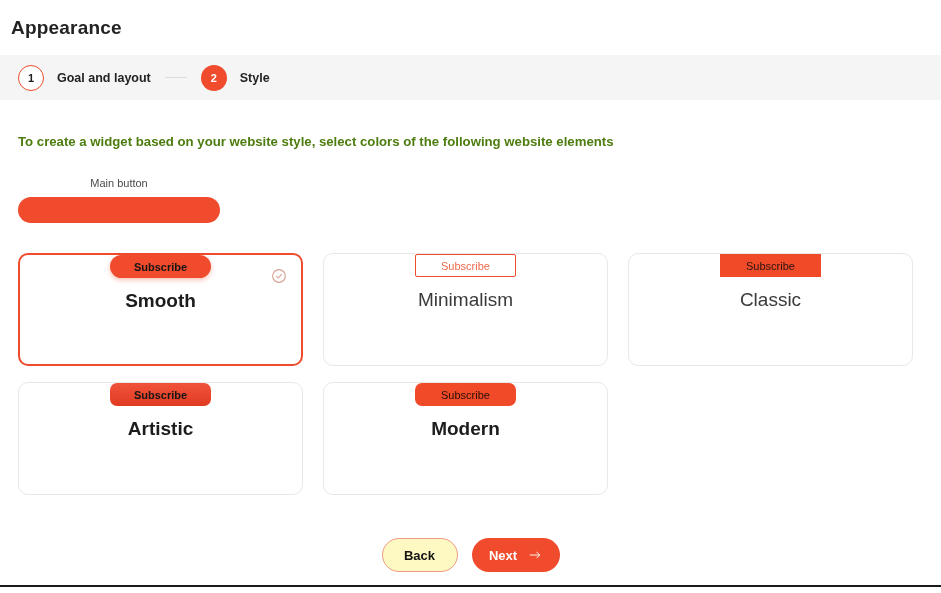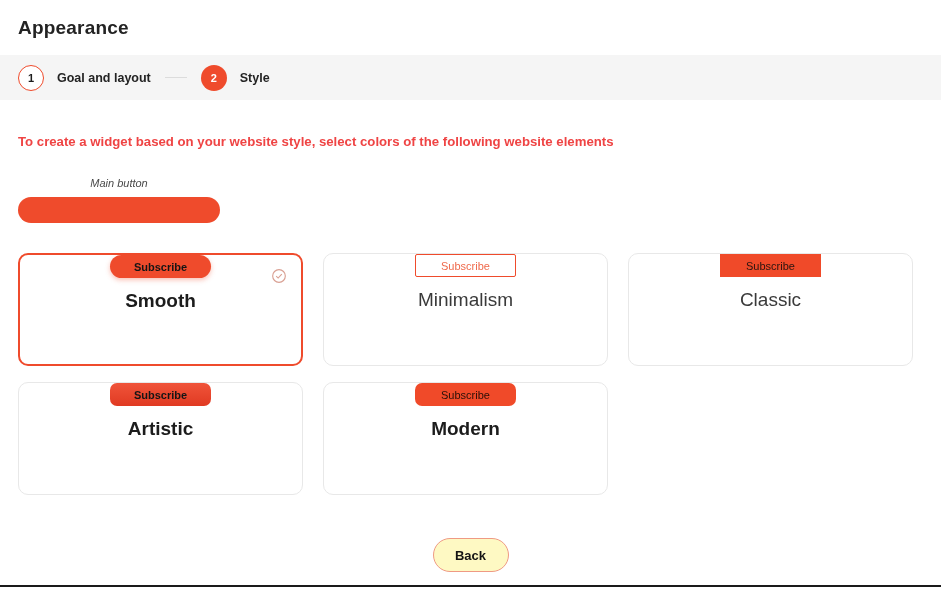--- a/index.html
+++ b/index.html
@@ -14,21 +14,21 @@
     color: #1c1c1c;
     overflow: hidden;
     position: relative;
   }
 
   
   .page-header {
     height: 55px;
     display: flex;
     align-items: center;
-    padding-left: 18px;
+    padding-left: 11px;
     box-sizing: border-box;
     background: #ffffff;
   }
   .page-title {
     font-size: 19px;
     font-weight: bold;
     letter-spacing: 0.2px;
     color: #232323;
   }
 
@@ -77,35 +77,34 @@
     height: 1.5px;
     background: #dcdcdc;
     margin: 0 14px;
   }
 
   
   .instruction {
     margin: 34px 0 0 18px;
     font-size: 13.2px;
     font-weight: bold;
-    color: #ef4444;
+    color: #4d7c0f;
   }
 
   
   .swatch-row {
     display: flex;
     margin: 28px 0 0 18px;
   }
   .swatch-group {
     width: 202px;
     margin-right: 100px;
     display: flex;
     flex-direction: column;
     align-items: center;
-    font-style: italic;
   }
   .swatch-label {
     font-size: 11px;
     color: #4a4a4a;
     margin-bottom: 8px;
   }
   .swatch {
     width: 202px;
     height: 26px;
     border-radius: 13px;
@@ -310,15 +309,24 @@
 
   <div class="style-card">
     <div class="pv pv-modern">Subscribe</div>
     <div class="card-label bold">Modern</div>
   </div>
 
 </div>
 
 <div class="footer">
   <div class="btn-back">Back</div>
+  <div class="btn-next">
+    <span>Next</span>
+    <span class="arrow-icon">
+      <svg viewBox="0 0 24 20" width="14" height="12" fill="none" stroke="currentColor" stroke-width="1.6">
+        <line x1="3" y1="10" x2="20" y2="10"></line>
+        <polyline points="14.5,4.5 20,10 14.5,15.5"></polyline>
+      </svg>
+    </span>
+  </div>
 </div>
 
 <div class="bottom-rule"></div>
 
 </body></html>

